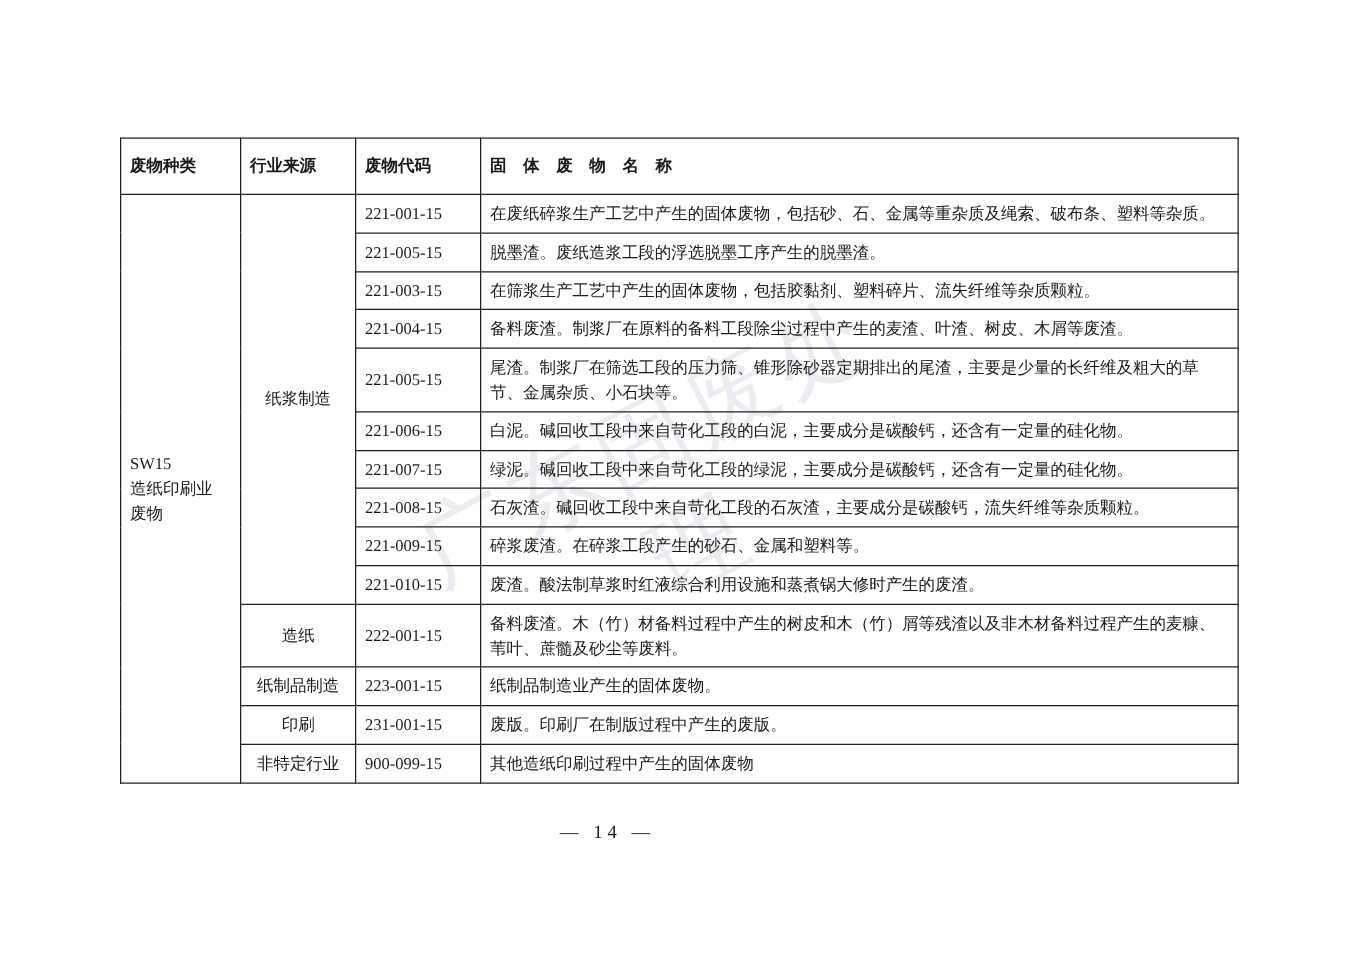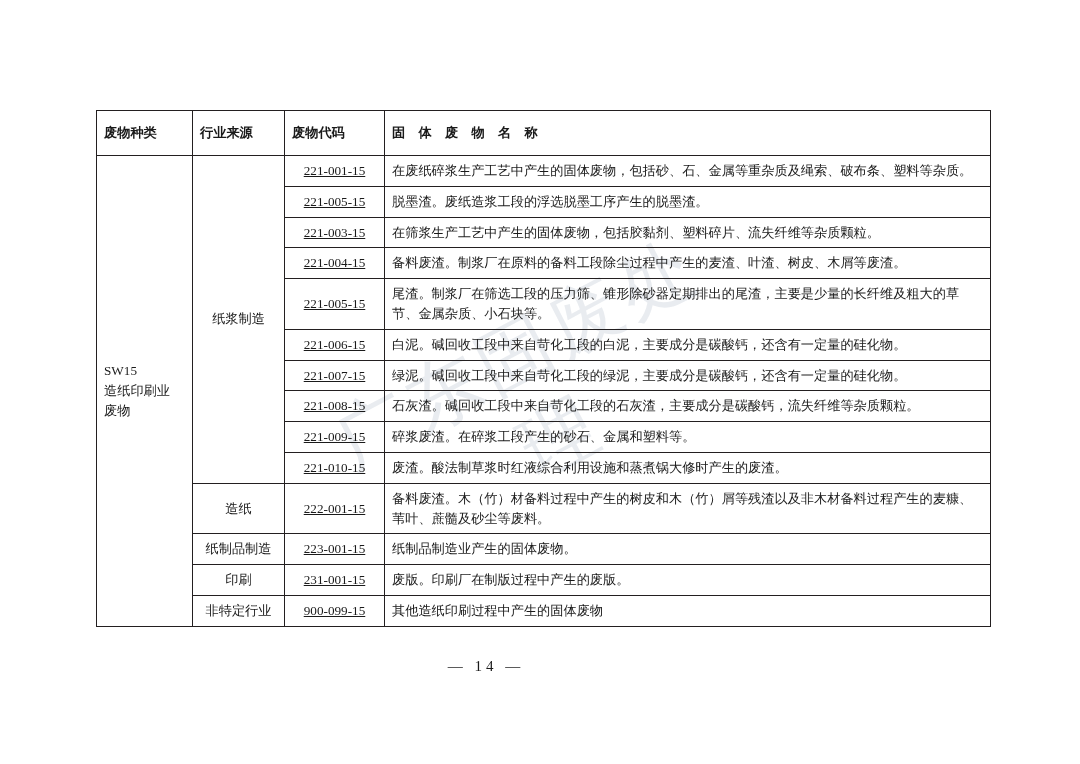--- a/index.html
+++ b/index.html
@@ -71,26 +71,25 @@
     vertical-align: middle;
     line-height: 1.6;
     font-size: 13.4px;
   }
   td.c-ind {
     text-align: center;
     vertical-align: middle;
     font-size: 13.4px;
   }
   td.c-code {
-    text-align: center;
+    text-align: left;
     vertical-align: middle;
     font-size: 13.2px;
     white-space: nowrap;
     font-family: "Liberation Serif", serif;
-    text-decoration: underline;
   }
   td.c-desc {
     text-align: left;
     font-size: 13.2px;
   }
   .kind-line { display: block; }
   .page-number {
     position: absolute;
     left: 0;
     top: 658px;

